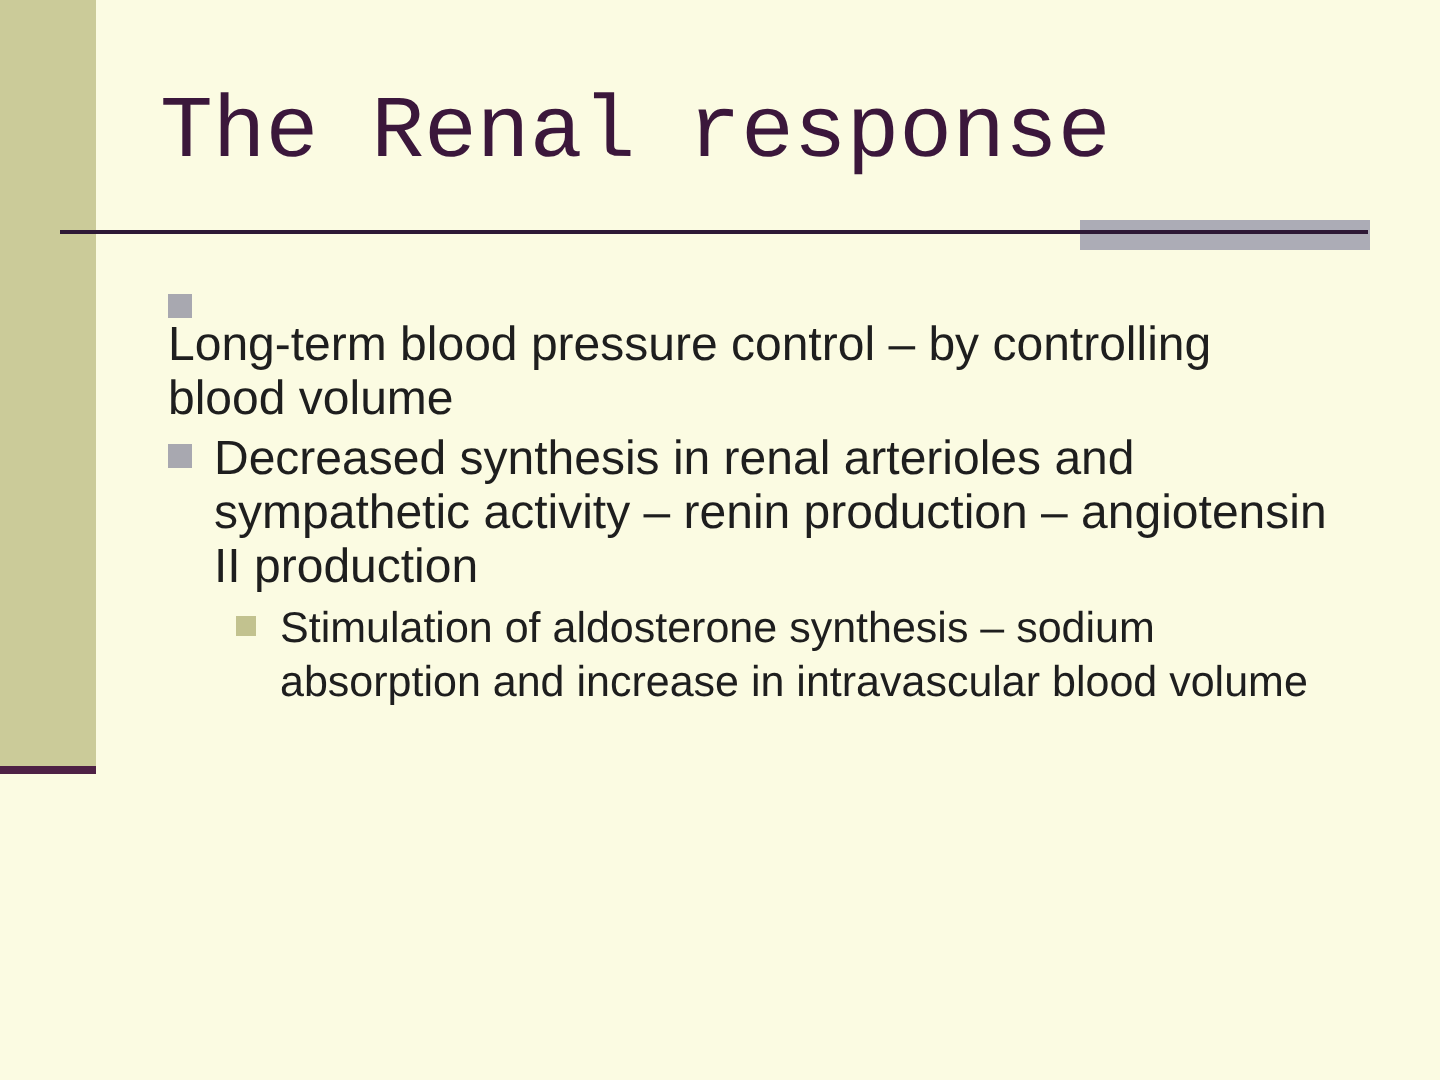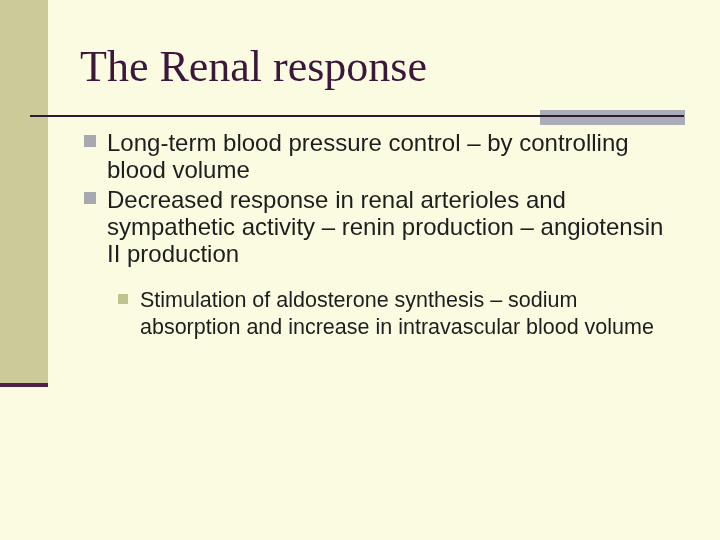--- a/index.html
+++ b/index.html
@@ -9,32 +9,32 @@
   }
   html,body{margin:0;padding:0;}
   body{width:720px;height:540px;overflow:hidden;background:var(--bg);
        font-family:"Liberation Sans",sans-serif;position:relative;}
   .slide{position:absolute;inset:0;background:var(--bg);}
 
   .side-bar{position:absolute;left:0;top:0;width:48px;height:383px;background:var(--bar);}
   .side-bar-tick{position:absolute;left:0;top:383px;width:48px;height:4px;background:var(--bar-line);}
 
   .title{position:absolute;left:80px;top:44px;width:620px;
-         font-family:Liberation Serif, serif;font-size:44px;line-height:1.05;
+         font-family:Liberation Mono, monospace;font-size:44px;line-height:1.05;
          color:var(--title);white-space:nowrap;}
   .title-rule{position:absolute;left:30px;top:115px;width:654px;height:2px;
               background:var(--rule);z-index:2;}
   .title-accent{position:absolute;left:540px;top:110px;width:145px;height:15px;
                 background:var(--accent-rect);z-index:1;}
 
   .content{position:absolute;left:84px;top:129px;width:600px;color:var(--text);}
   .item{display:flex;align-items:flex-start;}
   .item.lv1{margin-top:3px;}
-  .item.lv1:first-child{margin-top:0;}
-  .item.lv2{margin-left:34px;margin-top:20px;}
+  .item.lv1:first-child{margin-top:12px;flex-direction:column;}
+  .item.lv2{margin-left:34px;margin-top:4px;}
   .item.lv2.first-sub{margin-top:5px;}
   .marker1{flex:0 0 auto;width:12px;height:12px;background:var(--bullet1);
            margin:6px 11px 0 0;}
   .marker2{flex:0 0 auto;width:10px;height:10px;background:var(--bullet2);
            margin:7px 12px 0 0;}
   .btext{font-size:24px;line-height:27px;width:565px;}
   .item.lv2 .btext{font-size:21.5px;line-height:27px;width:532px;}
 </style>
 </head>
 <body>
@@ -51,21 +51,21 @@
   <div class="content">
 
     <div class="item lv1">
       <span class="marker1"></span>
       <span class="btext">Long-term blood pressure control – by controlling blood volume</span>
     </div>
 
 
     <div class="item lv1">
       <span class="marker1"></span>
-      <span class="btext">Decreased response in renal arterioles and sympathetic activity – renin production – angiotensin II production</span>
+      <span class="btext">Decreased synthesis in renal arterioles and sympathetic activity – renin production – angiotensin II production</span>
     </div>
 
 
 
     <div class="item lv2">
       <span class="marker2"></span>
       <span class="btext">Stimulation of aldosterone synthesis – sodium absorption and increase in intravascular blood volume</span>
     </div>
 
   </div>

